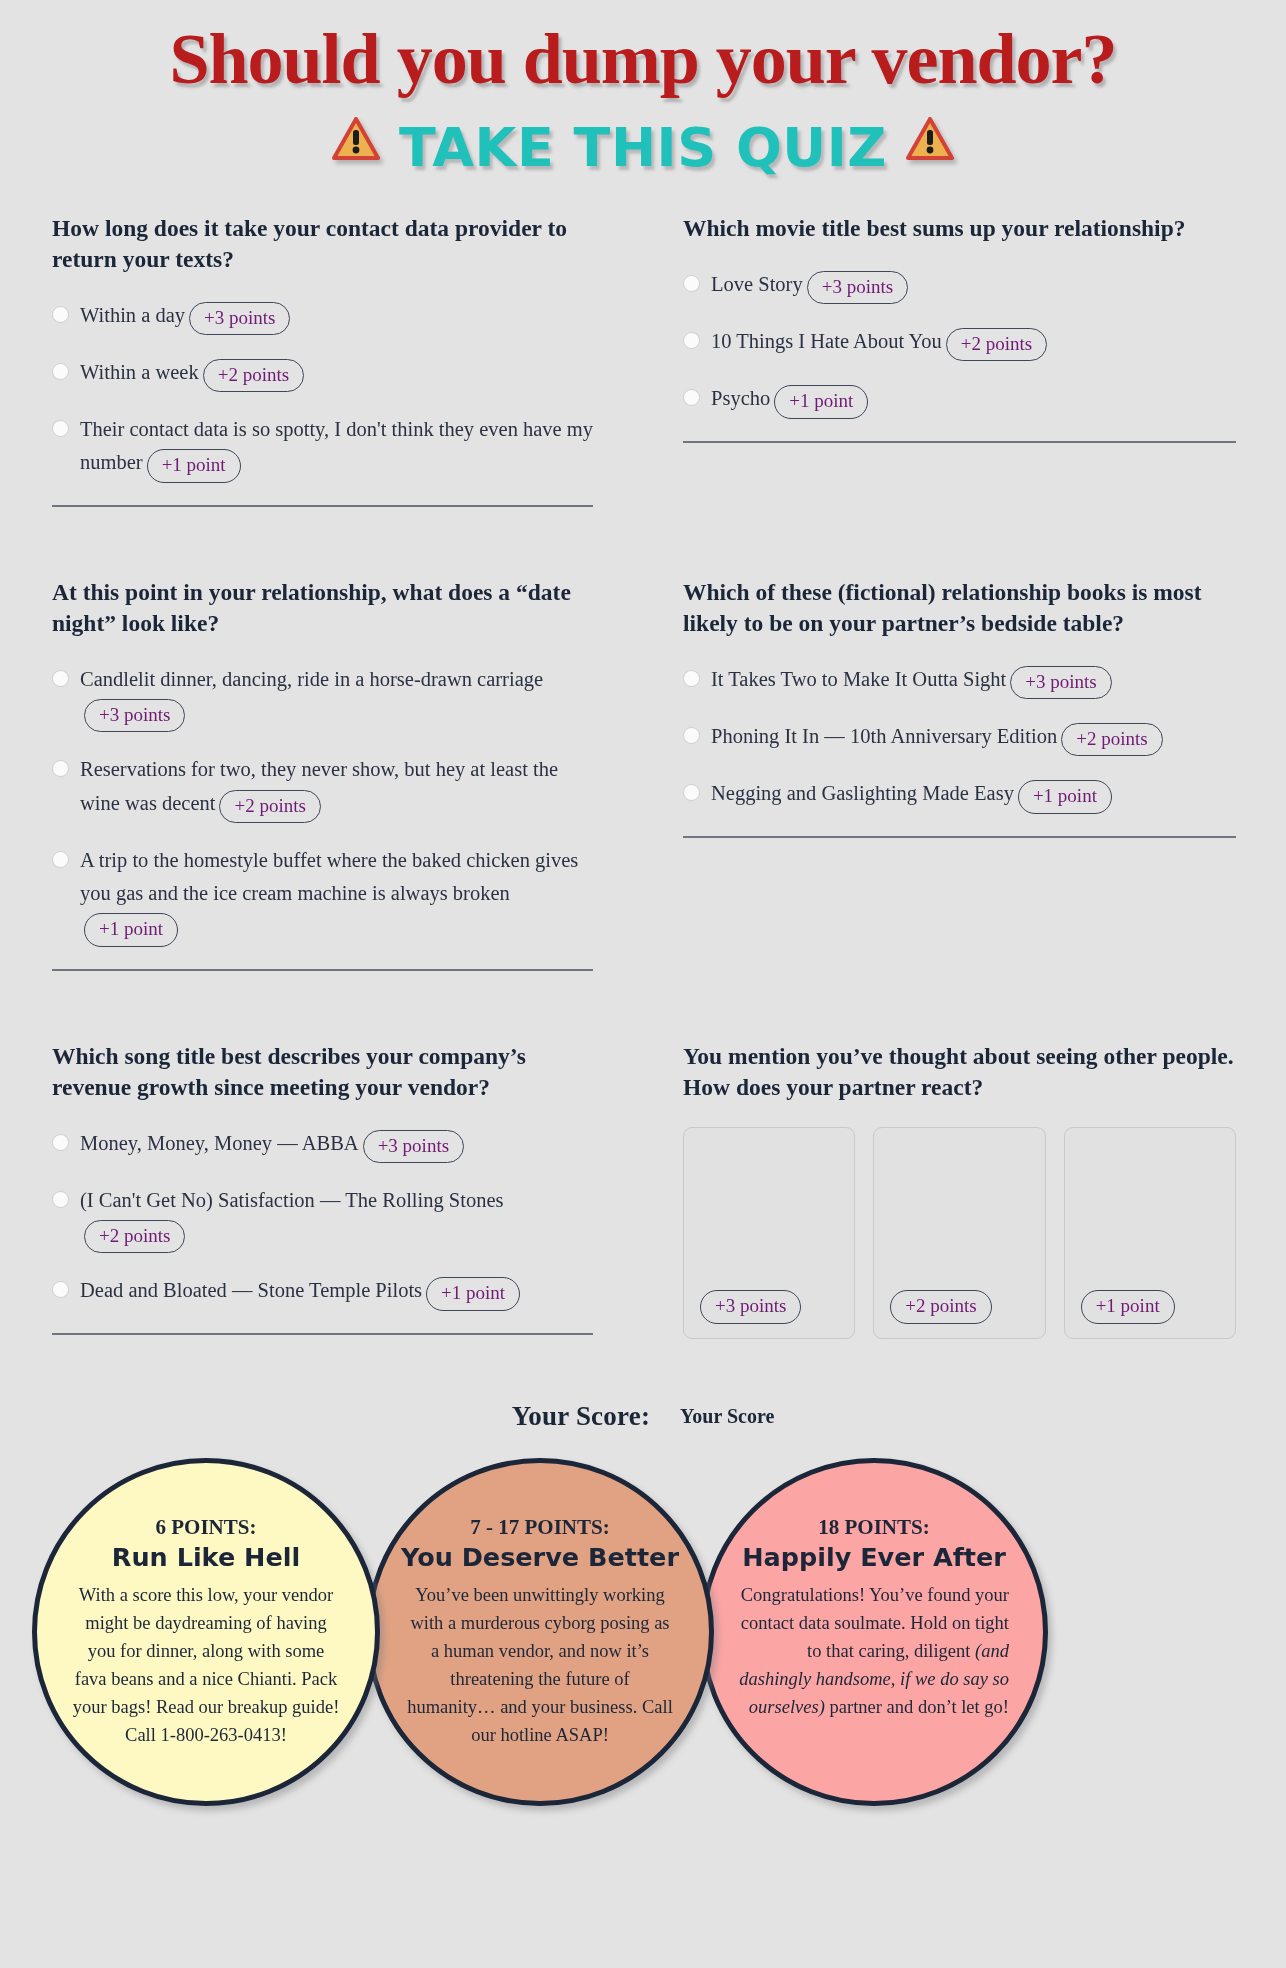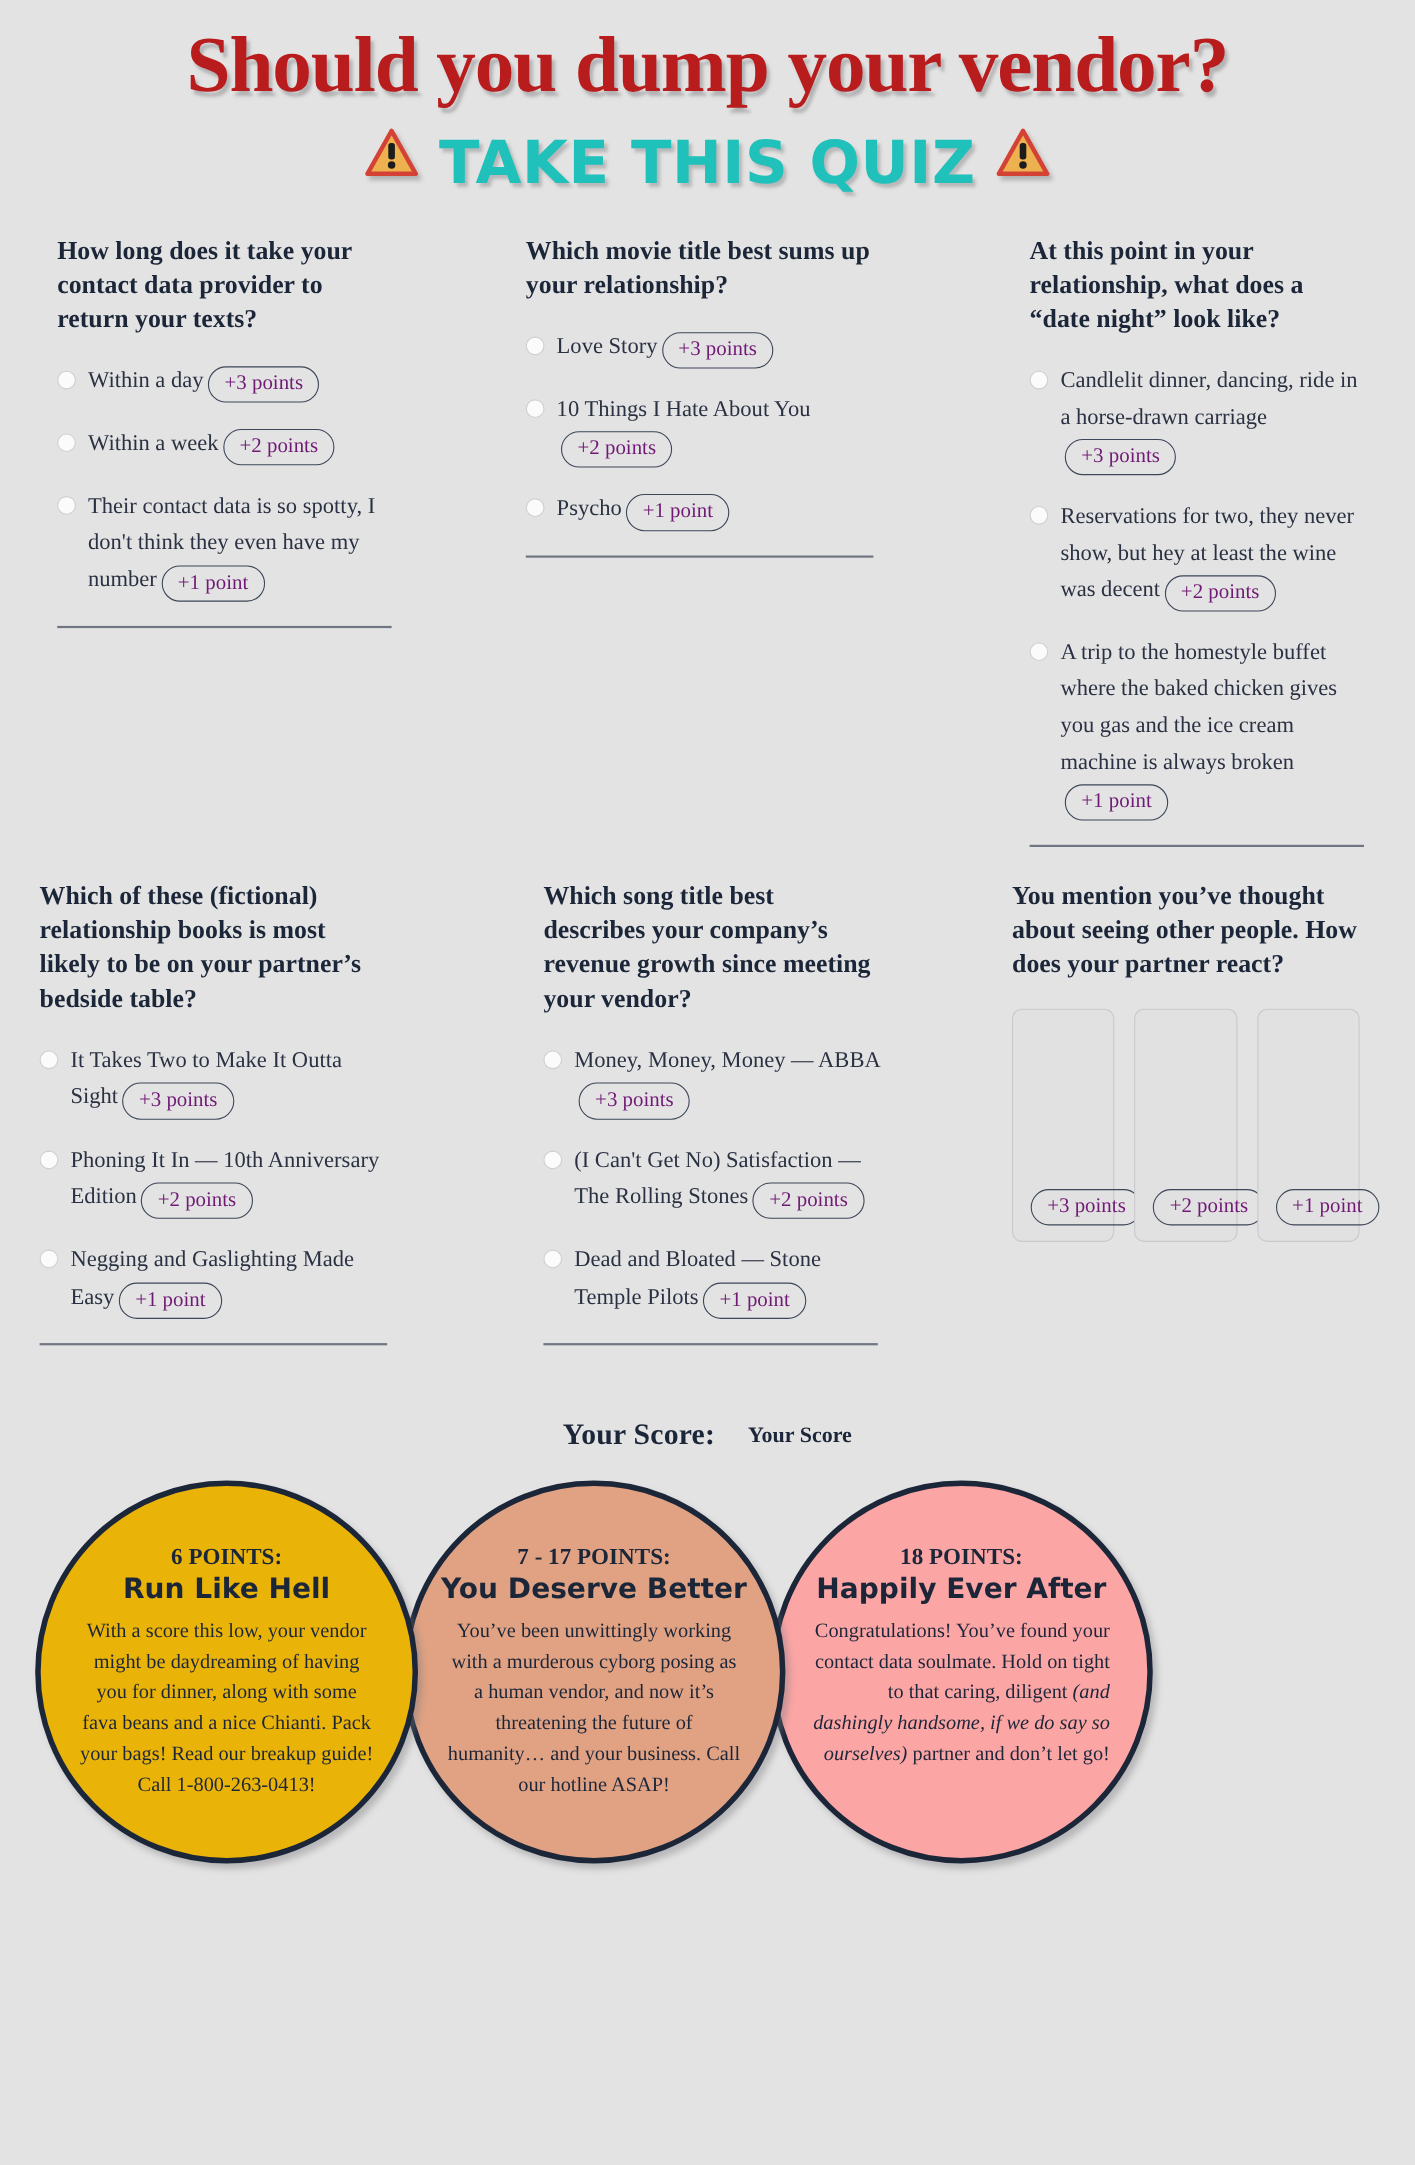--- a/index.html
+++ b/index.html
@@ -46,22 +46,23 @@
     text-shadow: 3px 4px 3px rgba(120,120,125,0.40);
   }
   .warn-icon { display: inline-block; width: 50px; height: 46px; flex: none;
                filter: drop-shadow(3px 4px 2px rgba(120,120,125,0.45)); }
 
   
   .quiz {
     width: 1286px;
     padding: 0 16px;
     display: grid;
-    grid-template-columns: 1fr 1fr 1fr;
+    grid-template-columns: 1fr 1fr;
     column-gap: 72px;
+    gap: 40px;
   }
   .qcell { padding: 0 20px; }
   .qcell.left  { padding-left: 36px; padding-right: 26px; }
   .qcell.right { padding-left: 20px; padding-right: 34px; }
 
   .question {
     font-family: "Liberation Serif", "DejaVu Serif", serif;
     font-weight: 700;
     font-size: 23.5px;
     line-height: 1.32;
@@ -165,21 +166,21 @@
     border-radius: 50%;
     border: 5px solid #1c2639;
     box-shadow: 4px 5px 6px rgba(120,120,125,0.40);
     display: flex;
     flex-direction: column;
     align-items: center;
     justify-content: flex-start;
     padding: 52px 34px 20px 34px;
     text-align: center;
   }
-  .circle.c1 { left: 32px;  background: #eab308; z-index: 3; }
+  .circle.c1 { left: 32px;  background: #fef9c3; z-index: 3; }
   .circle.c2 { left: 366px; background: #e0a283; z-index: 2; }
   .circle.c3 { left: 700px; background: #fca5a5; z-index: 1; text-align: right; }
 
   .res-points {
     font-family: "Liberation Serif", "DejaVu Serif", serif;
     font-weight: 700;
     font-size: 21px;
     color: #1c2639;
     line-height: 1.2;
   }

